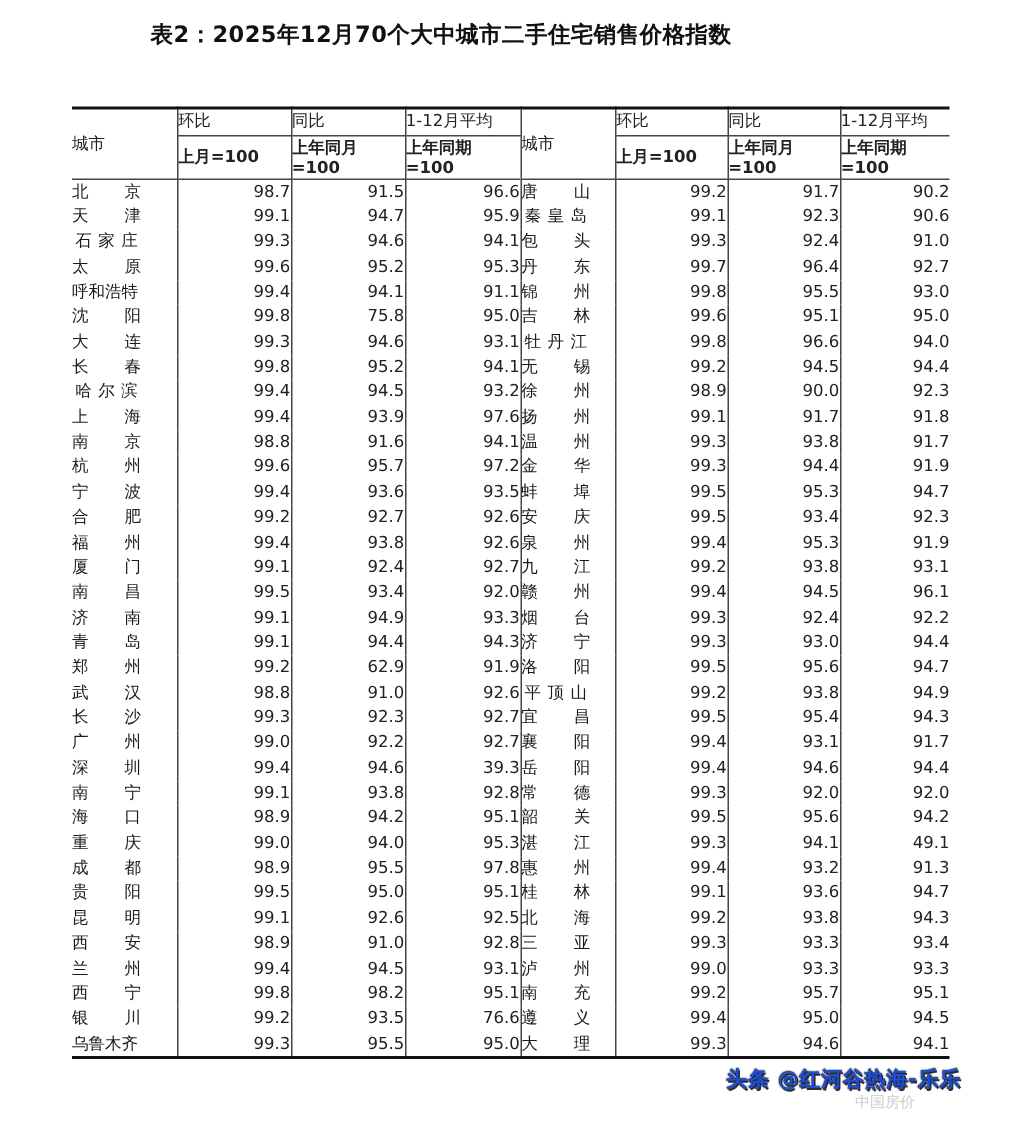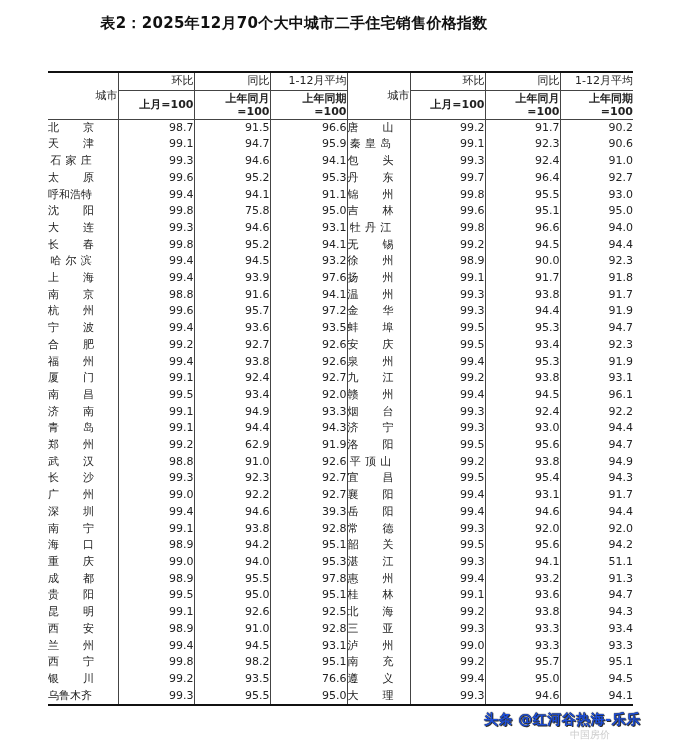--- a/index.html
+++ b/index.html
@@ -13,21 +13,21 @@
   table.idx td, table.idx th { padding: 0; font-weight: normal; font-size: 11px;
               line-height: 16.7px; white-space: nowrap; overflow: hidden; }
   col.c-city { width: 70px; }
   col.c-mom { width: 76px; }
   col.c-yoy { width: 76px; }
   col.c-avg { width: 77px; }
   col.c-city2 { width: 63px; }
   col.c-mom2 { width: 75px; }
   col.c-yoy2 { width: 75px; }
   col.c-avg2 { width: 73px; }
-  thead th { text-align: right; border-right: 1px solid #444; font-size: 11px; color: #222; }
+  thead th { text-align: left; border-right: 1px solid #444; font-size: 11px; color: #222; }
   thead th:last-child { border-right: none; }
   thead tr.h1 th { height: 16px; border-bottom: 1px solid #444; }
   thead tr.h1 th.city-h { border-bottom: 1px solid #444; }
   thead tr.h2 th { height: 28px; line-height: 13px; border-bottom: 1px solid #444; font-weight: bold; }
   tbody td { height: 16.7px; border-right: 1px solid #444; }
   tbody td:last-child { border-right: none; }
   td.city { text-align: left; padding-left: 12px; letter-spacing: 0; }
   td.city span.name { display: flex; justify-content: space-between; width: 46px; }
   td.city2 { padding-left: 6px; }
   td.num { text-align: right; padding-right: 4px; font-family: "DejaVu Sans", sans-serif; font-size: 11px; color: #222; }
@@ -610,21 +610,21 @@
         <td class="num">94.0</td>
         <td class="num">95.3</td>
         <td class="city city2">
           <span class="name">
             <span>湛</span>
             <span>江</span>
           </span>
         </td>
         <td class="num">99.3</td>
         <td class="num">94.1</td>
-        <td class="num">51.1</td>
+        <td class="num">49.1</td>
       </tr>
       <tr>
         <td class="city">
           <span class="name">
             <span>成</span>
             <span>都</span>
           </span>
         </td>
         <td class="num">98.9</td>
         <td class="num">95.5</td>

